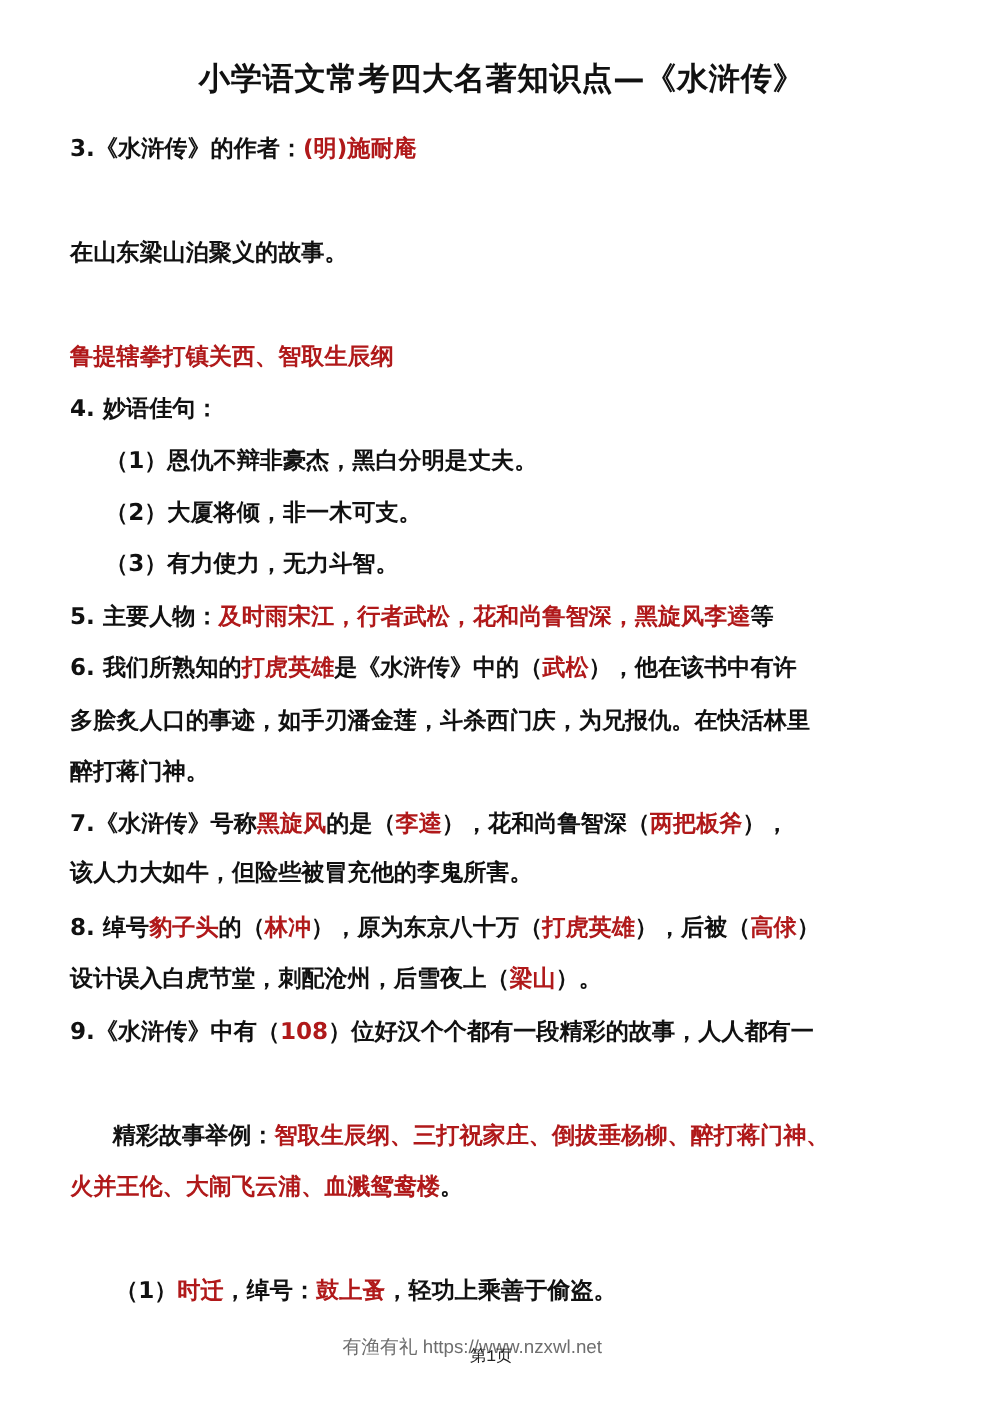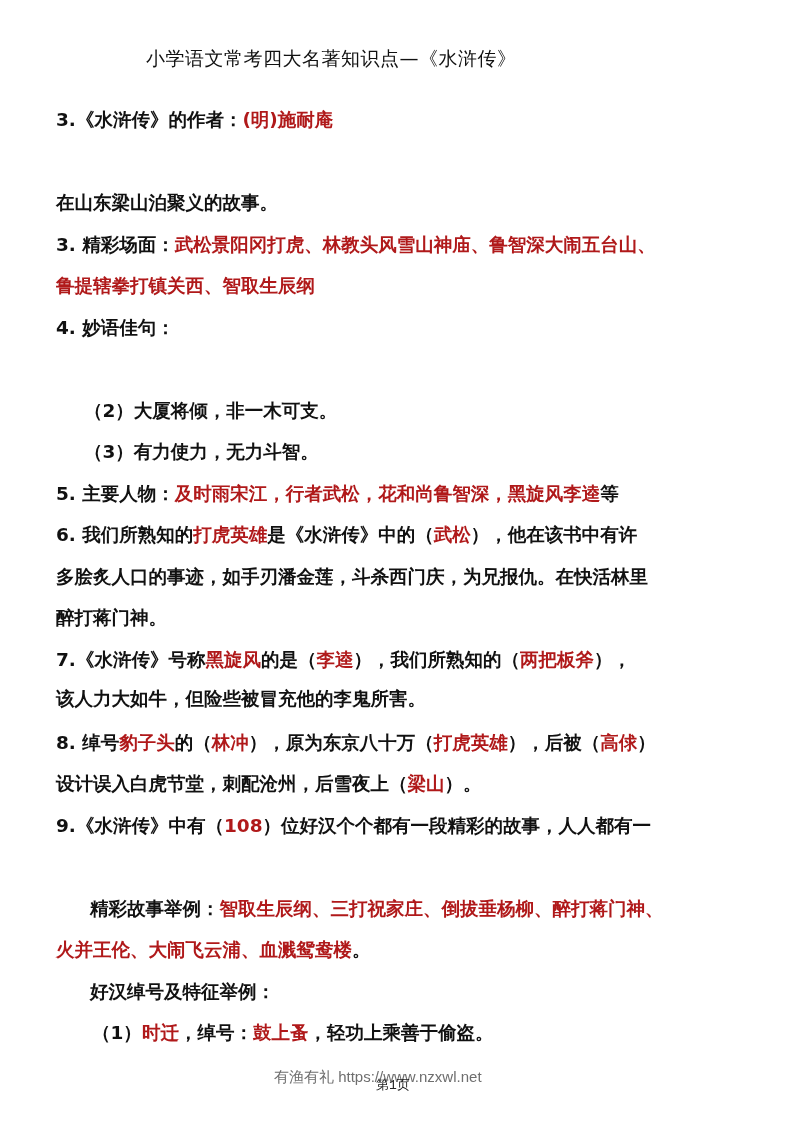--- a/index.html
+++ b/index.html
@@ -3,22 +3,22 @@
 <meta charset="utf-8">
 <style>
   html, body { margin: 0; padding: 0; background: #ffffff; }
   body {
     width: 793px; height: 1122px; position: relative; overflow: hidden;
     font-family: "DejaVu Sans", "Liberation Sans", sans-serif;
     color: #111111;
   }
   .page { position: absolute; left: 0; top: 0; width: 793px; height: 1122px; }
   .title {
-    position: absolute; left: 146px; top: 46px;
-    font-size: 19px; font-weight: normal; letter-spacing: 0.5px;
+    position: absolute; left: 159px; top: 46px;
+    font-size: 25px; font-weight: bold; letter-spacing: 0.5px;
     white-space: nowrap;
   }
   .line {
     position: absolute; left: 56px;
     font-size: 18.5px; font-weight: bold;
     white-space: nowrap; line-height: 24px;
   }
   .indent1 { left: 90px; }
   .indent2 { left: 84px; }
   .red { color: #b0191a; }
@@ -39,41 +39,39 @@
 <div class="page">
 
   <div class="title">小学语文常考四大名著知识点—《水浒传》</div>
 
   <div class="line" style="top:108px">
     <span>3.《水浒传》的作者：</span><span class="red">(明)施耐庵</span>
   </div>
 
   <div class="line" style="top:191px">在山东梁山泊聚义的故事。</div>
 
-  <div class="line" style="top:233px">
-    <span>3. 精彩场面：</span><span class="red">武松景阳冈打虎、林教头风雪山神庙、鲁智深大闹五台山、</span>
-  </div>
   <div class="line red" style="top:274px">鲁提辖拳打镇关西、智取生辰纲</div>
 
   <div class="line" style="top:316px">4. 妙语佳句：</div>
+  <div class="line indent2" style="top:357px">（1）恩仇不辩非豪杰，黑白分明是丈夫。</div>
   <div class="line indent2" style="top:399px">（2）大厦将倾，非一木可支。</div>
   <div class="line indent2" style="top:440px">（3）有力使力，无力斗智。</div>
 
   <div class="line" style="top:482px">
     <span>5. 主要人物：</span><span class="red">及时雨宋江，行者武松，花和尚鲁智深，黑旋风李逵</span><span>等</span>
   </div>
 
   <div class="line" style="top:523px">
     <span>6. 我们所熟知的</span><span class="red">打虎英雄</span><span>是《水浒传》中的（</span><span class="red">武松</span><span>），他在该书中有许</span>
   </div>
   <div class="line" style="top:565px">多脍炙人口的事迹，如手刃潘金莲，斗杀西门庆，为兄报仇。在快活林里</div>
   <div class="line" style="top:606px">醉打蒋门神。</div>
 
   <div class="line" style="top:648px">
-    <span>7.《水浒传》号称</span><span class="red">黑旋风</span><span>的是（</span><span class="red">李逵</span><span>），我们所熟知的（</span><span class="red">两把板斧</span><span>），</span>
+    <span>7.《水浒传》号称</span><span class="red">黑旋风</span><span>的是（</span><span class="red">李逵</span><span>），花和尚鲁智深（</span><span class="red">两把板斧</span><span>），</span>
   </div>
   <div class="line" style="top:687px">该人力大如牛，但险些被冒充他的李鬼所害。</div>
 
   <div class="line" style="top:731px">
     <span>8. 绰号</span><span class="red">豹子头</span><span>的（</span><span class="red">林冲</span><span>），原为东京八十万（</span><span class="red">打虎英雄</span><span>），后被（</span><span class="red">高俅</span><span>）</span>
   </div>
   <div class="line" style="top:772px">
     <span>设计误入白虎节堂，刺配沧州，后雪夜上（</span><span class="red">梁山</span><span>）。</span>
   </div>
 
@@ -81,20 +79,19 @@
     <span>9.《水浒传》中有（</span><span class="red">108</span><span>）位好汉个个都有一段精彩的故事，人人都有一</span>
   </div>
 
   <div class="line" style="top:938px">
     <span class="red">火并王伦、大闹飞云浦、血溅鸳鸯楼</span><span>。</span>
   </div>
   <div class="line indent1" style="top:897px">
     <span>精彩故事举例：</span><span class="red">智取生辰纲、三打祝家庄、倒拔垂杨柳、醉打蒋门神、</span>
   </div>
 
-  <div class="line indent1" style="top:980px">好汉绰号及特征举例：</div>
   <div class="line" style="top:1021px; left:92px">
     <span>（1）</span><span class="red">时迁</span><span>，绰号：</span><span class="red">鼓上蚤</span><span>，轻功上乘善于偷盗。</span>
   </div>
 
   <div class="footer">有渔有礼 https://www.nzxwl.net</div>
   <div class="pageno">第1页</div>
 </div>
 
 </body></html>

